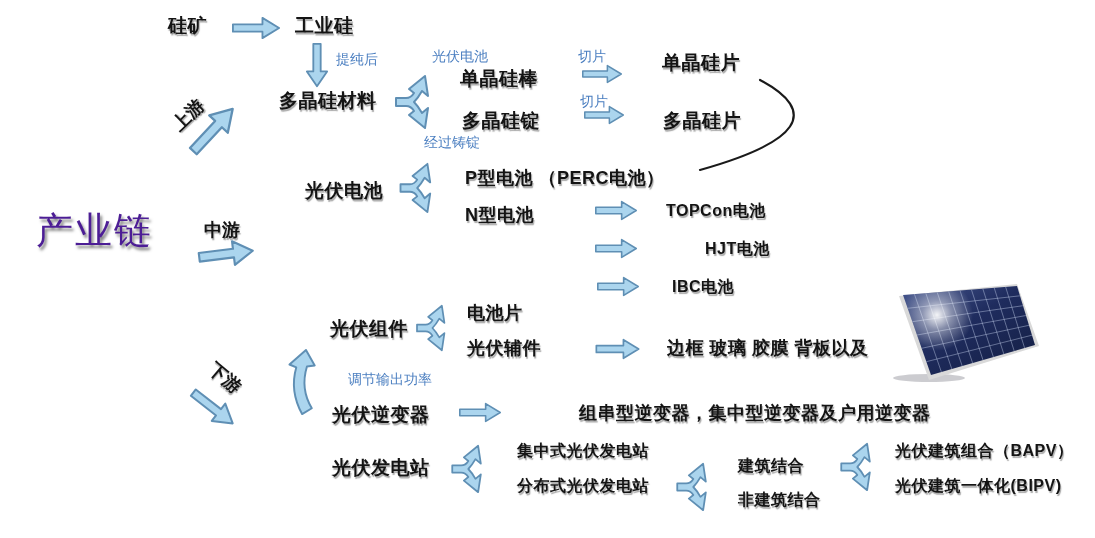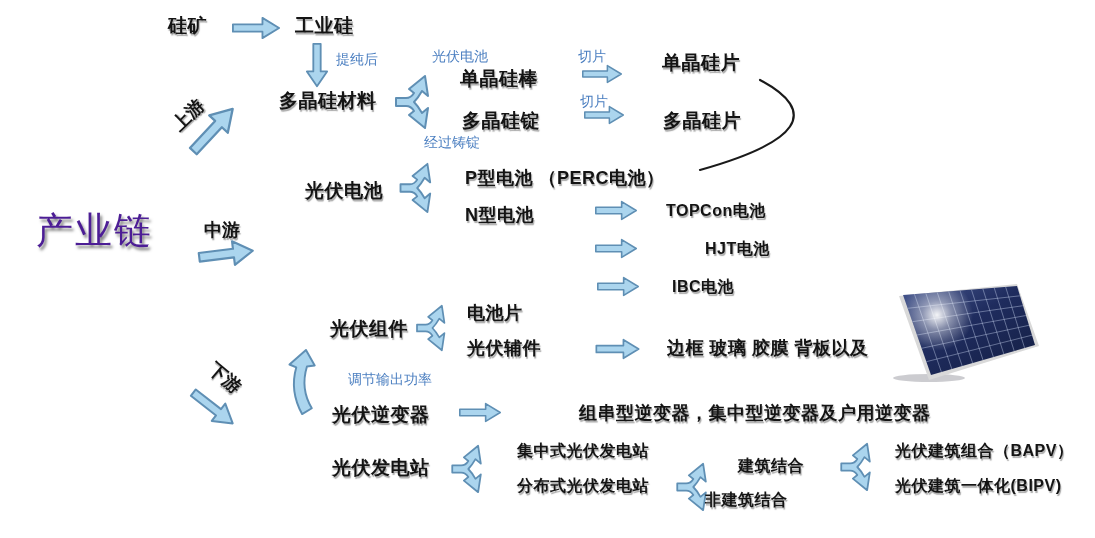--- a/index.html
+++ b/index.html
@@ -173,21 +173,21 @@
   </div>
   <div class="node sz17" style="left:517px;top:441px;">集中式光伏发电站</div>
   <div class="node sz17" style="left:517px;top:476px;">分布式光伏发电站</div>
 
   <div class="arrow" style="left:674px;top:462px;">
     <svg width="44" height="50" viewBox="0 0 46 56">
         <path class="arrow-shape" d="M2,24 L12,24 Q17,24 20,19 L15,15 L31,2 L34,22 L28,17 Q24,24 20,28 Q24,32 28,39 L34,34 L31,54 L15,41 L20,37 Q17,32 12,32 L2,32 Z"></path>
       </svg>
   </div>
   <div class="node sz17" style="left:738px;top:456px;">建筑结合</div>
-  <div class="node sz17" style="left:705px;top:490px;">非建筑结合</div>
+  <div class="node sz17" style="left:738px;top:490px;">非建筑结合</div>
 
   <div class="arrow" style="left:838px;top:442px;">
     <svg width="44" height="50" viewBox="0 0 46 56">
         <path class="arrow-shape" d="M2,24 L12,24 Q17,24 20,19 L15,15 L31,2 L34,22 L28,17 Q24,24 20,28 Q24,32 28,39 L34,34 L31,54 L15,41 L20,37 Q17,32 12,32 L2,32 Z"></path>
       </svg>
   </div>
   <div class="node sz17" style="left:895px;top:441px;">光伏建筑组合（BAPV）</div>
   <div class="node sz17" style="left:895px;top:476px;">光伏建筑一体化(BIPV)</div>
 
   <div class="arrow" style="left:885px;top:283px;">

